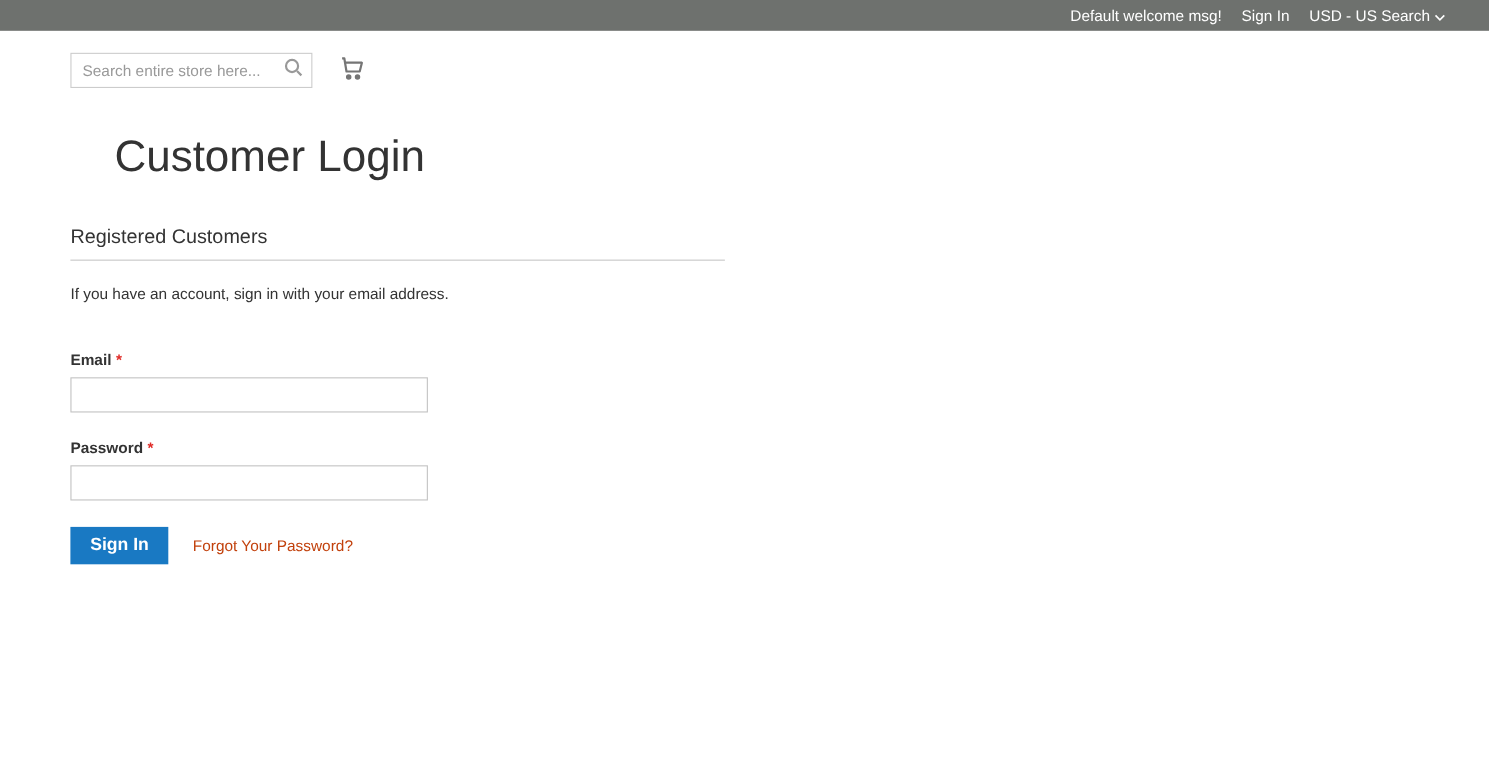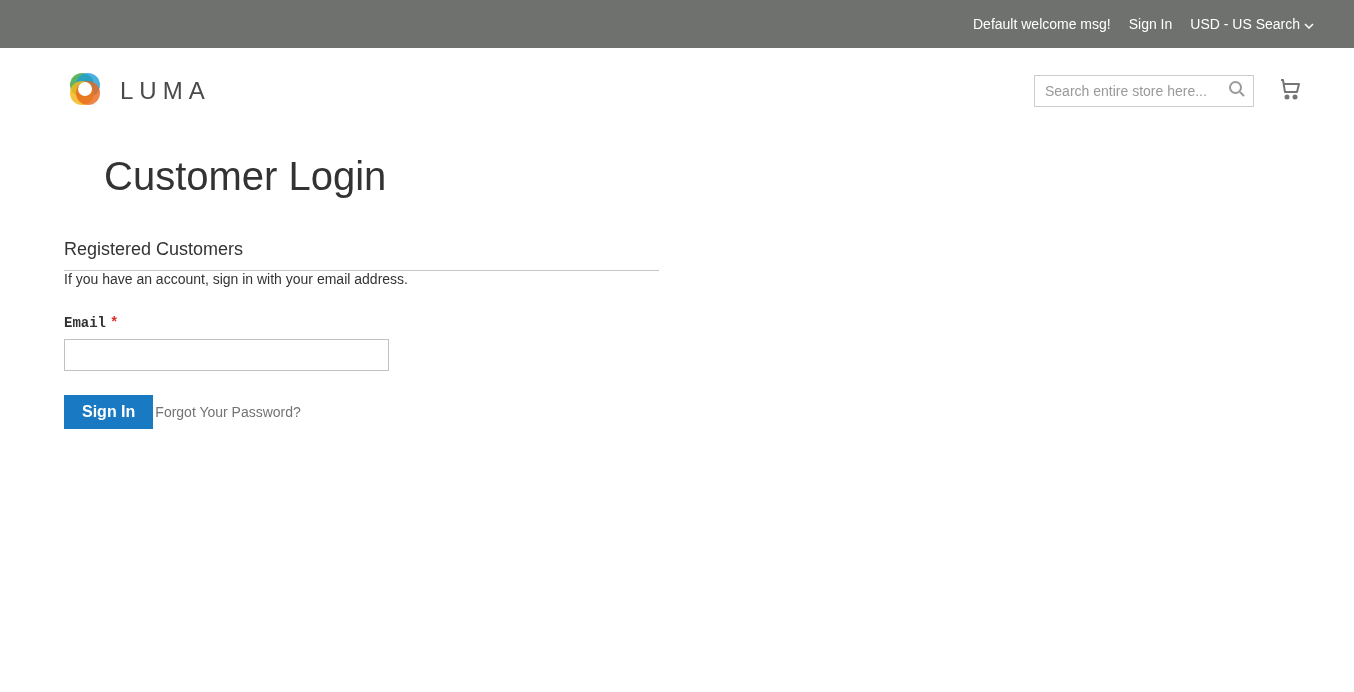--- a/index.html
+++ b/index.html
@@ -8,21 +8,21 @@
       box-sizing: border-box;
     }
     body {
       font-family: 'Helvetica Neue', Helvetica, Arial, sans-serif;
       color: #333;
       background: #fff;
     }
     .top-bar {
       background: #6e716e;
       color: #fff;
-      height: 48px;
+      height: 28px;
       display: flex;
       justify-content: flex-end;
       align-items: center;
       padding: 0 40px 0 20px;
       font-size: 14px;
     }
     .top-bar-item {
       margin-left: 18px;
       cursor: pointer;
       display: flex;
@@ -96,29 +96,29 @@
     }
     .login-block {
       width: 595px;
     }
     .block-title {
       font-size: 18px;
       font-weight: 300;
       color: #333;
       padding-bottom: 10px;
       border-bottom: 1px solid #c6c6c6;
+      margin-bottom: 22px;
     }
     .block-note {
       font-size: 14px;
       color: #333;
-      margin-bottom: 28px;
+      margin-bottom: 44px;
     }
     .field {
       margin-bottom: 24px;
-      font-family: Liberation Mono, monospace;
     }
     .field-label {
       font-size: 14px;
       font-weight: 600;
       color: #333;
       display: block;
       margin-bottom: 8px;
     }
     .required-asterisk {
       color: #e02b27;
@@ -143,22 +143,22 @@
       background: #1979c3;
       color: #fff;
       border: none;
       padding: 8px 18px;
       font-size: 16px;
       font-weight: 600;
       cursor: pointer;
       font-family: inherit;
     }
     .forgot-link {
-      margin-left: 2px;
-      color: #737373;
+      margin-left: 22px;
+      color: #c2410c;
       font-size: 14px;
       text-decoration: none;
       cursor: pointer;
     }
     .required-note {
       font-size: 13px;
       color: #e02b27;
     }
   </style>
 </head>
@@ -171,32 +171,20 @@
     <span>USD - US Search</span>
     <span class="chevron-down">
       <svg width="10" height="6" viewBox="0 0 10 6">
           <path d="M1 1 L5 5 L9 1" stroke="#fff" stroke-width="1.5" fill="none"></path>
         </svg>
     </span>
   </div>
 </div>
 
 <div class="header">
-  <div class="logo-wrap">
-    <span>
-      <svg width="42" height="42" viewBox="0 0 42 42">
-        <circle cx="18" cy="17" r="12" fill="#41a746" opacity="0.85"></circle>
-        <circle cx="24" cy="17" r="12" fill="#1d9cd8" opacity="0.80"></circle>
-        <circle cx="18" cy="25" r="12" fill="#f5b81c" opacity="0.85"></circle>
-        <circle cx="24" cy="25" r="12" fill="#e8661b" opacity="0.80"></circle>
-        <circle cx="21" cy="21" r="7" fill="#fff"></circle>
-      </svg>
-    </span>
-    <span class="logo-text">LUMA</span>
-  </div>
   <div class="header-right">
     <div class="search-box">
       <input type="text" class="search-input" placeholder="Search entire store here..." style="">
       <span class="search-icon">
         <svg width="18" height="18" viewBox="0 0 18 18">
             <circle cx="7.5" cy="7.5" r="5.5" stroke="#999" stroke-width="2" fill="none"></circle>
             <line x1="12" y1="12" x2="16" y2="16" stroke="#999" stroke-width="2"></line>
           </svg>
       </span>
     </div>
@@ -217,20 +205,26 @@
     <div class="block-title">Registered Customers</div>
     <div class="block-note">If you have an account, sign in with your email address.</div>
 
     <div class="field">
       <label class="field-label">
         <span>Email</span><span class="required-asterisk">*</span>
       </label>
       <input type="email" class="field-input" style="">
     </div>
 
+    <div class="field">
+      <label class="field-label">
+        <span>Password</span><span class="required-asterisk">*</span>
+      </label>
+      <input type="password" class="field-input" style="">
+    </div>
 
     <div class="actions">
       <button class="btn-primary">Sign In</button>
       <a class="forgot-link">Forgot Your Password?</a>
     </div>
 
   </div>
 </div>
 
 </body></html>

